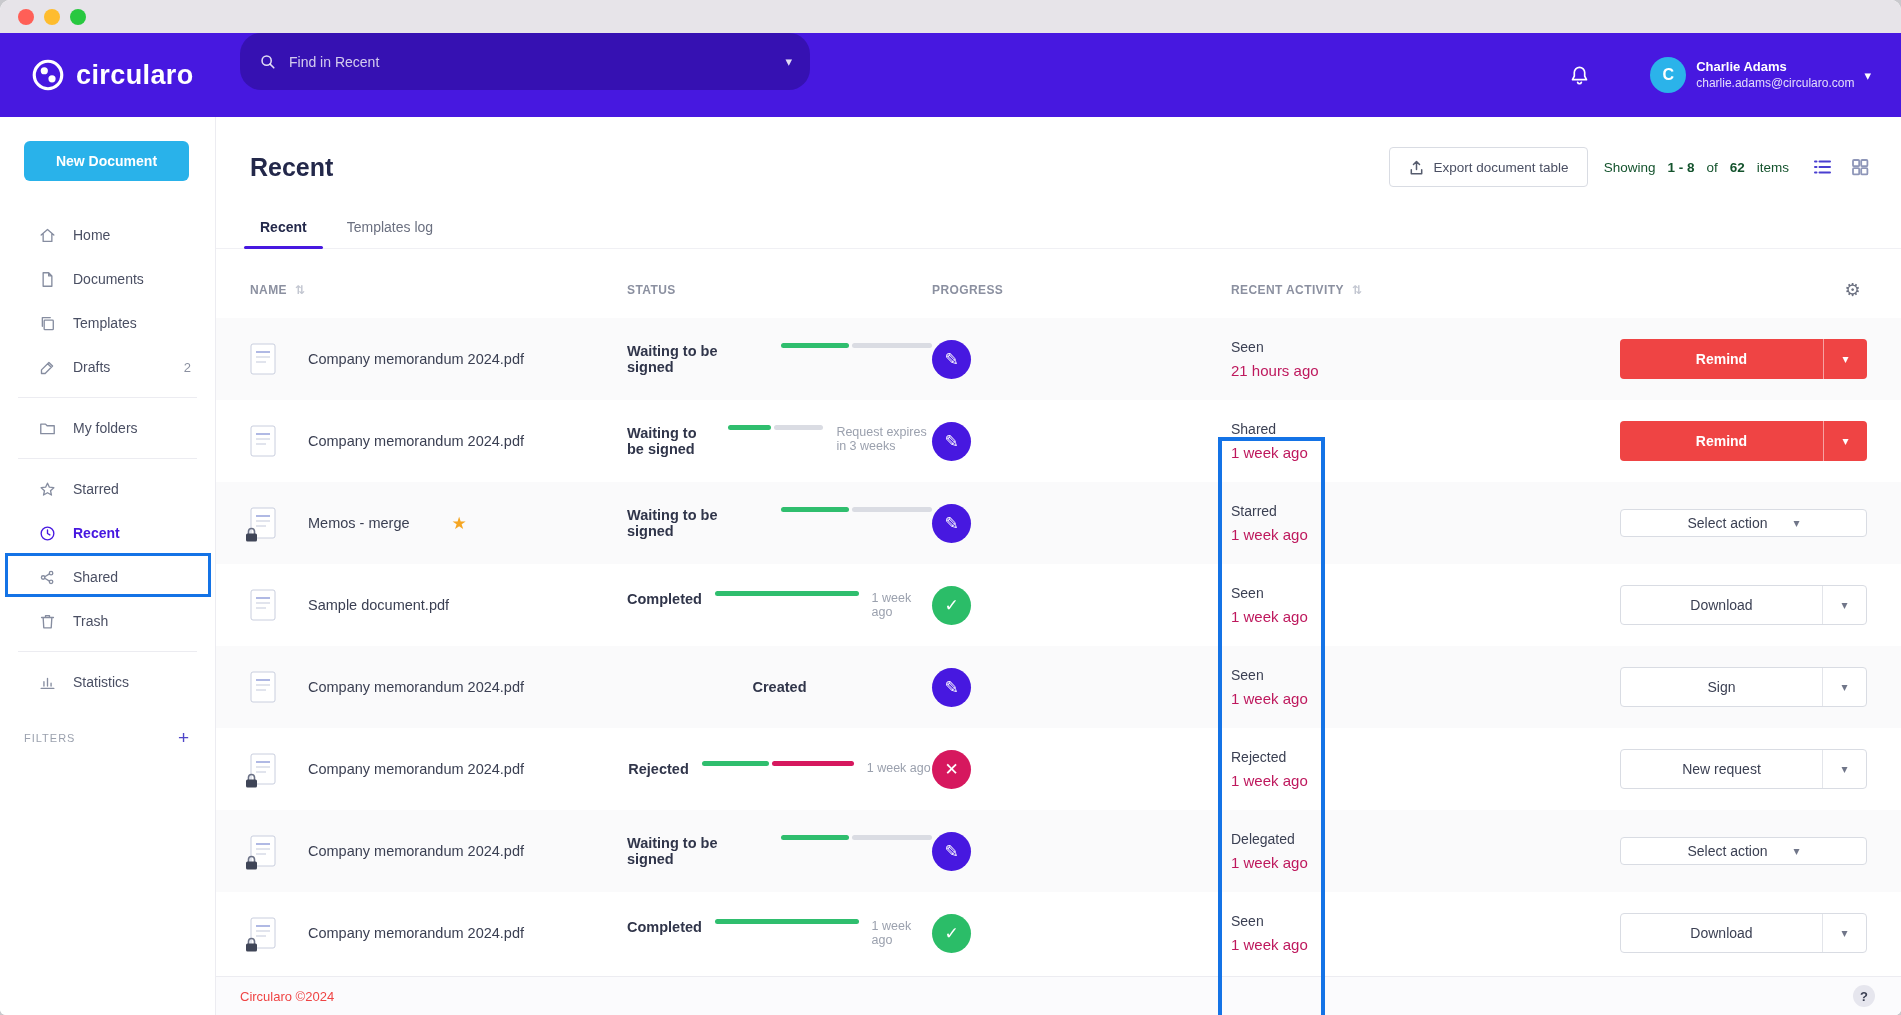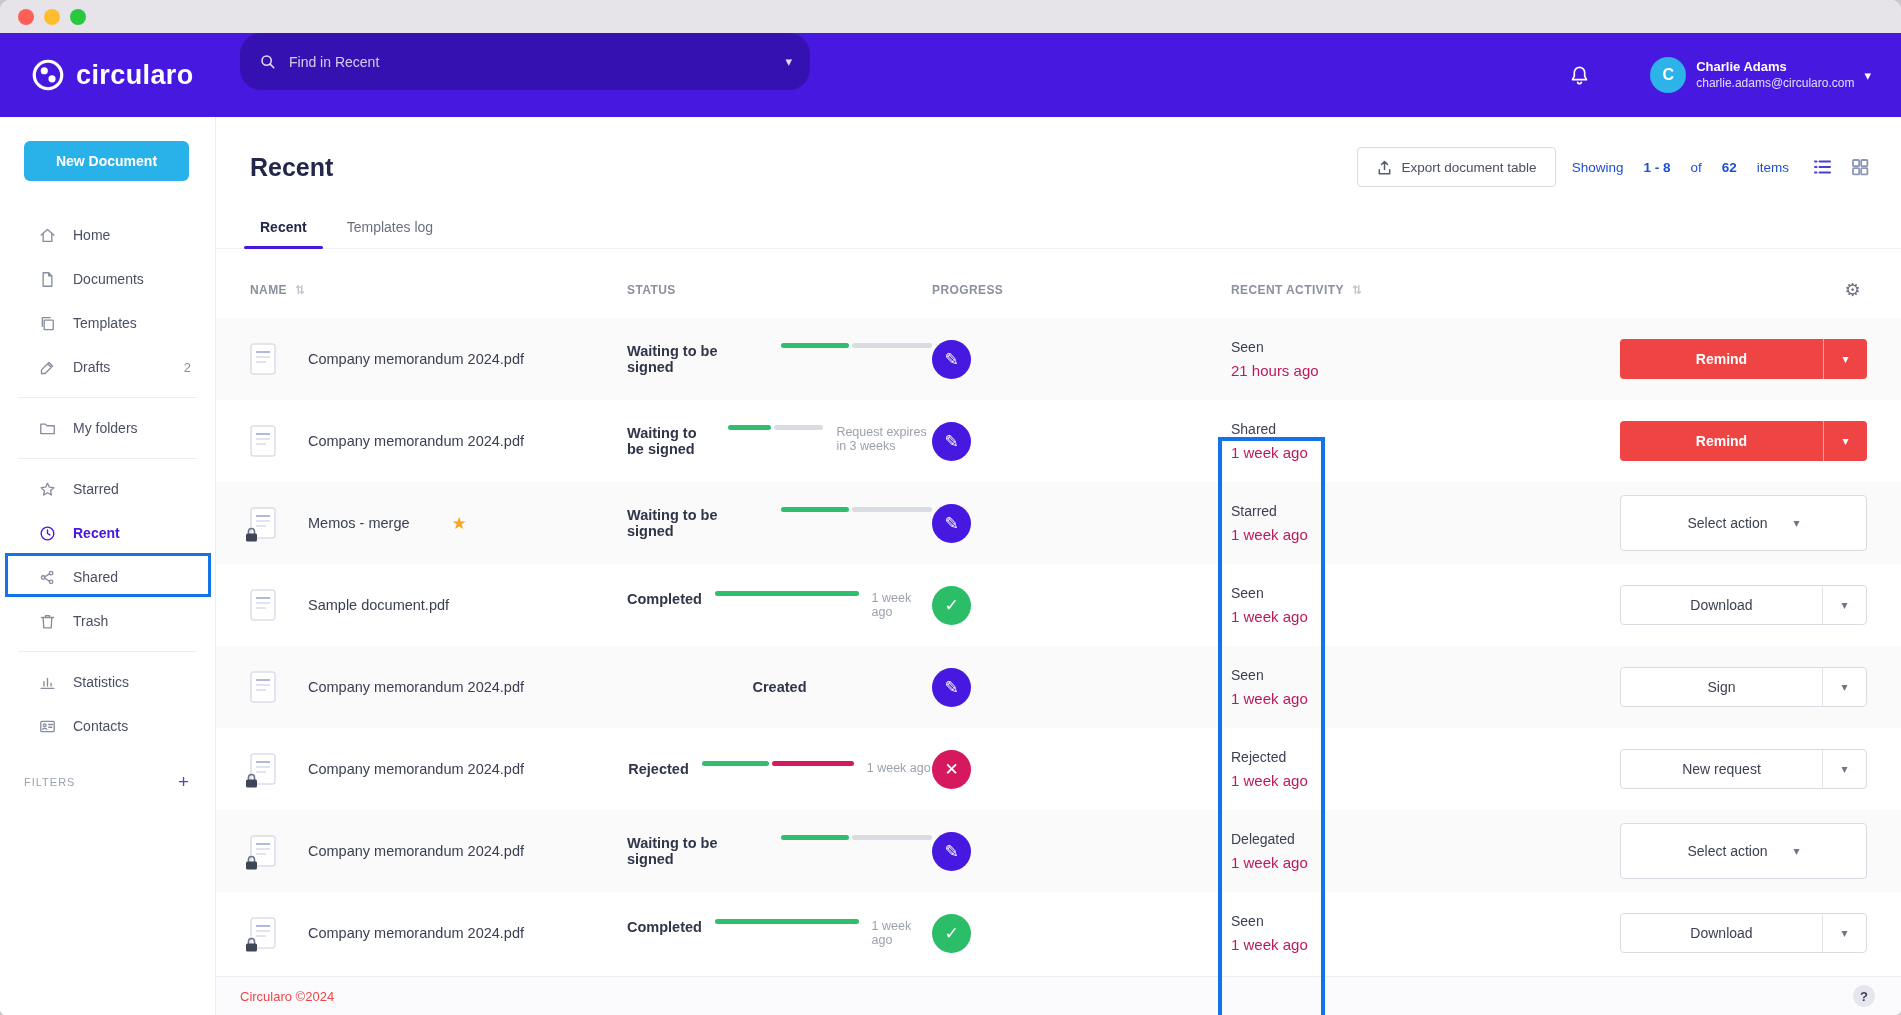--- a/index.html
+++ b/index.html
@@ -49,21 +49,21 @@
   .filters-label { font-size:11px; letter-spacing:1px; color:#9ba1ae; }
   .filters-plus { font-size:19px; color:#4f46c8; cursor:pointer; line-height:1; }
 
   
   .main { flex:1; display:flex; flex-direction:column; background:#fff; position:relative; }
   .toolbar { display:flex; align-items:center; padding:26px 30px 0 24px; height:74px; }
   .page-title { font-size:25px; font-weight:bold; color:#23284a; margin-left:10px; }
   .toolbar-right { margin-left:auto; display:flex; align-items:center; }
   .export-btn { height:40px; border:1px solid #d9dce3; background:#fff; border-radius:4px; display:flex; align-items:center;
                 gap:9px; padding:0 18px; font-size:13.5px; color:#4a4f63; font-family:inherit; cursor:pointer; }
-  .showing { margin-left:16px; font-size:13.5px; color:#1d4ed8; display:inline-flex; gap:20px; }
+  .showing { margin-left:16px; font-size:13.5px; color:#14532d; display:inline-flex; gap:12px; }
   .showing b { font-weight:bold; }
   .view-icons { display:flex; align-items:center; gap:16px; margin-left:22px; }
   .view-icons span { cursor:pointer; display:flex; }
 
   .tabs { margin-top:14px; height:44px; display:flex; padding-left:24px; border-bottom:1px solid #f0f0f4; }
   .tab { position:relative; padding:0 20px; display:flex; align-items:center; font-size:14px; color:#6b7080; cursor:pointer; }
   .tab.active { color:#23284a; font-weight:bold; }
   .tab.active::after { content:""; position:absolute; left:4px; right:4px; bottom:-1px; height:3px; background:#4718e0; border-radius:2px; }
 
   .grid-row { display:grid; grid-template-columns:377px 305px 299px 250px 1fr; padding:0 34px; align-items:center; }
@@ -100,21 +100,21 @@
   .act-label { font-size:14px; color:#3a3f52; }
   .act-time { font-size:15px; color:#be185d; }
 
   .c-action { display:flex; justify-content:flex-end; }
   .btn-split { width:247px; height:40px; display:flex; border-radius:4px; overflow:hidden; background:#fff; border:1px solid #d9dce3; }
   .bs-main { flex:1; border:none; background:transparent; font-family:inherit; font-size:14px; color:#3a3f52; cursor:pointer; }
   .bs-caret { width:44px; border:none; border-left:1px solid #e3e5ea; background:transparent; color:#707689; font-size:12px; cursor:pointer; }
   .btn-split.primary { background:#ef4444; border:none; }
   .btn-split.primary .bs-main { color:#fff; font-weight:bold; }
   .btn-split.primary .bs-caret { border-left:1px solid rgba(255,255,255,.5); color:#fff; }
-  .btn-select { width:247px; height:56px; border:1px solid #d9dce3; background:#fff; border-radius:4px; font-family:inherit;
+  .btn-select { width:247px; height:28px; border:1px solid #d9dce3; background:#fff; border-radius:4px; font-family:inherit;
                 font-size:14px; color:#3a3f52; cursor:pointer; display:flex; align-items:center; justify-content:center; gap:26px; }
   .btn-select .sel-caret { color:#707689; font-size:12px; }
 
   .footer { margin-top:auto; height:39px; background:#fbfbfd; border-top:1px solid #ececf1; display:flex; align-items:center;
             padding:0 26px 0 24px; }
   .copyright { font-size:13px; color:#ef4444; }
   .help-btn { margin-left:auto; width:22px; height:22px; border-radius:50%; background:#e6e6ee; color:#3a3f52; font-size:13px;
               font-weight:bold; display:flex; align-items:center; justify-content:center; cursor:pointer; }
 
   
@@ -253,30 +253,20 @@
         </div>
         <hr class="nav-divider">
         <div class="nav-item">
           <span class="nav-icon">
               <svg width="19" height="19" viewBox="0 0 24 24">
                 <path d="M4 19.5h16M7.5 16.5v-5.5M12 16.5V7M16.5 16.5v-3.5"></path>
               </svg>
             </span>
           <span class="nav-label">Statistics</span>
         </div>
-        <div class="nav-item">
-          <span class="nav-icon">
-              <svg width="19" height="19" viewBox="0 0 24 24">
-                <rect x="3.5" y="5.5" width="17" height="13" rx="1.5"></rect>
-                <circle cx="8.5" cy="10.5" r="1.8"></circle>
-                <path d="M6 15.5c.6-1.6 4.4-1.6 5 0M13.5 9.5h5M13.5 13h4"></path>
-              </svg>
-            </span>
-          <span class="nav-label">Contacts</span>
-        </div>
       </div>
       <div class="filters-row">
         <span class="filters-label">FILTERS</span>
         <span class="filters-plus">+</span>
       </div>
     </div>
 
     <div class="main">
       <div class="toolbar">
         <span class="page-title">Recent</span>

